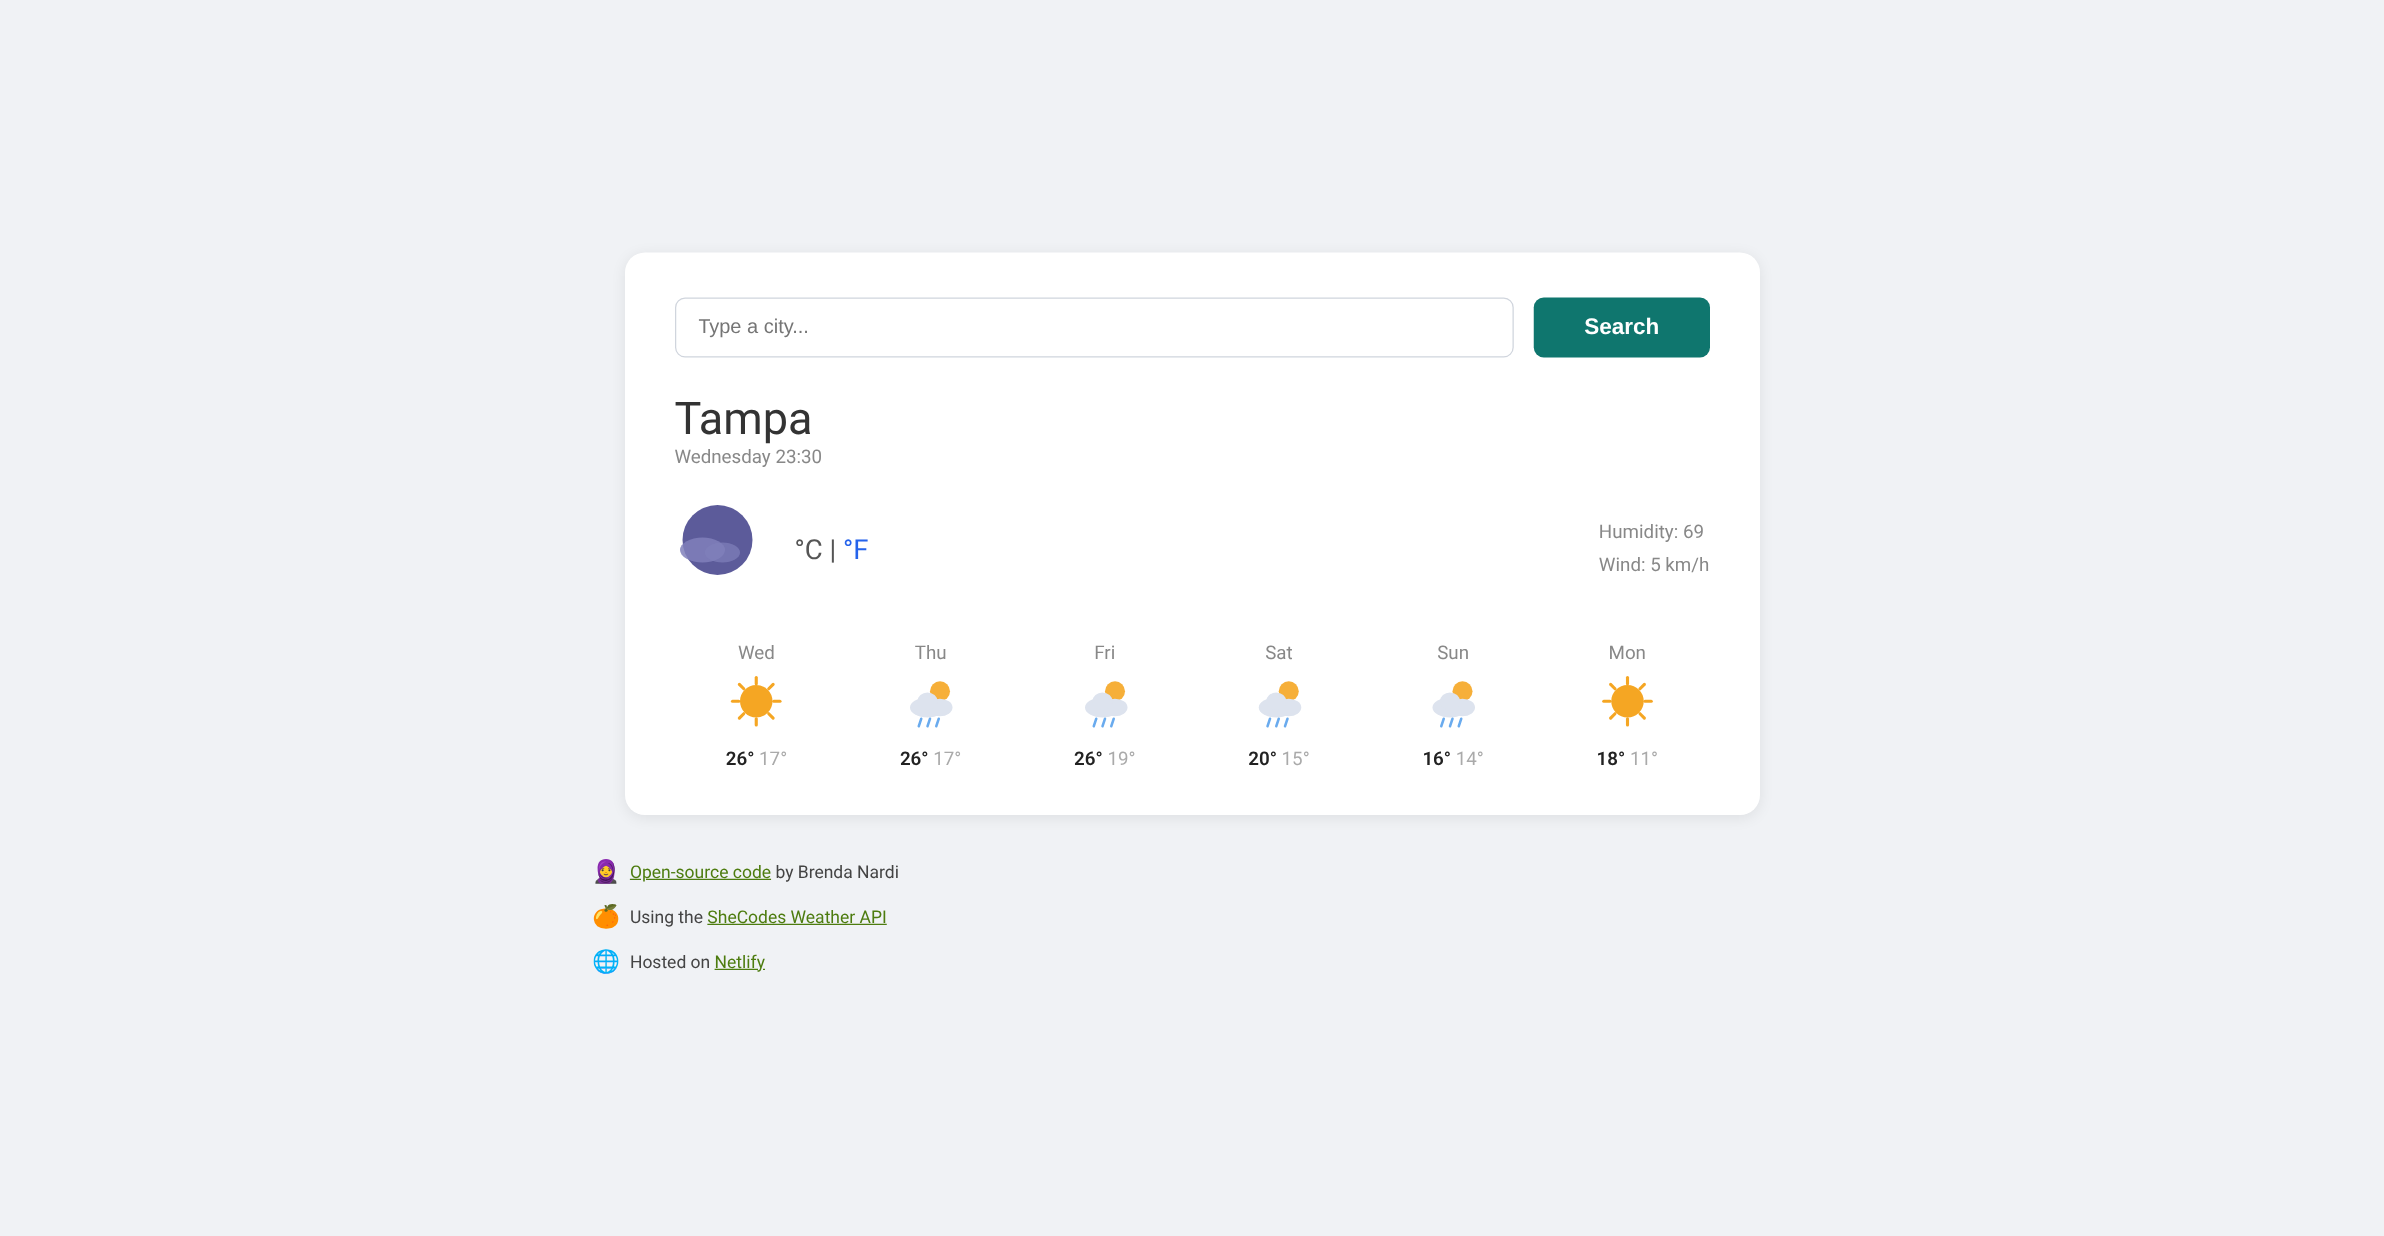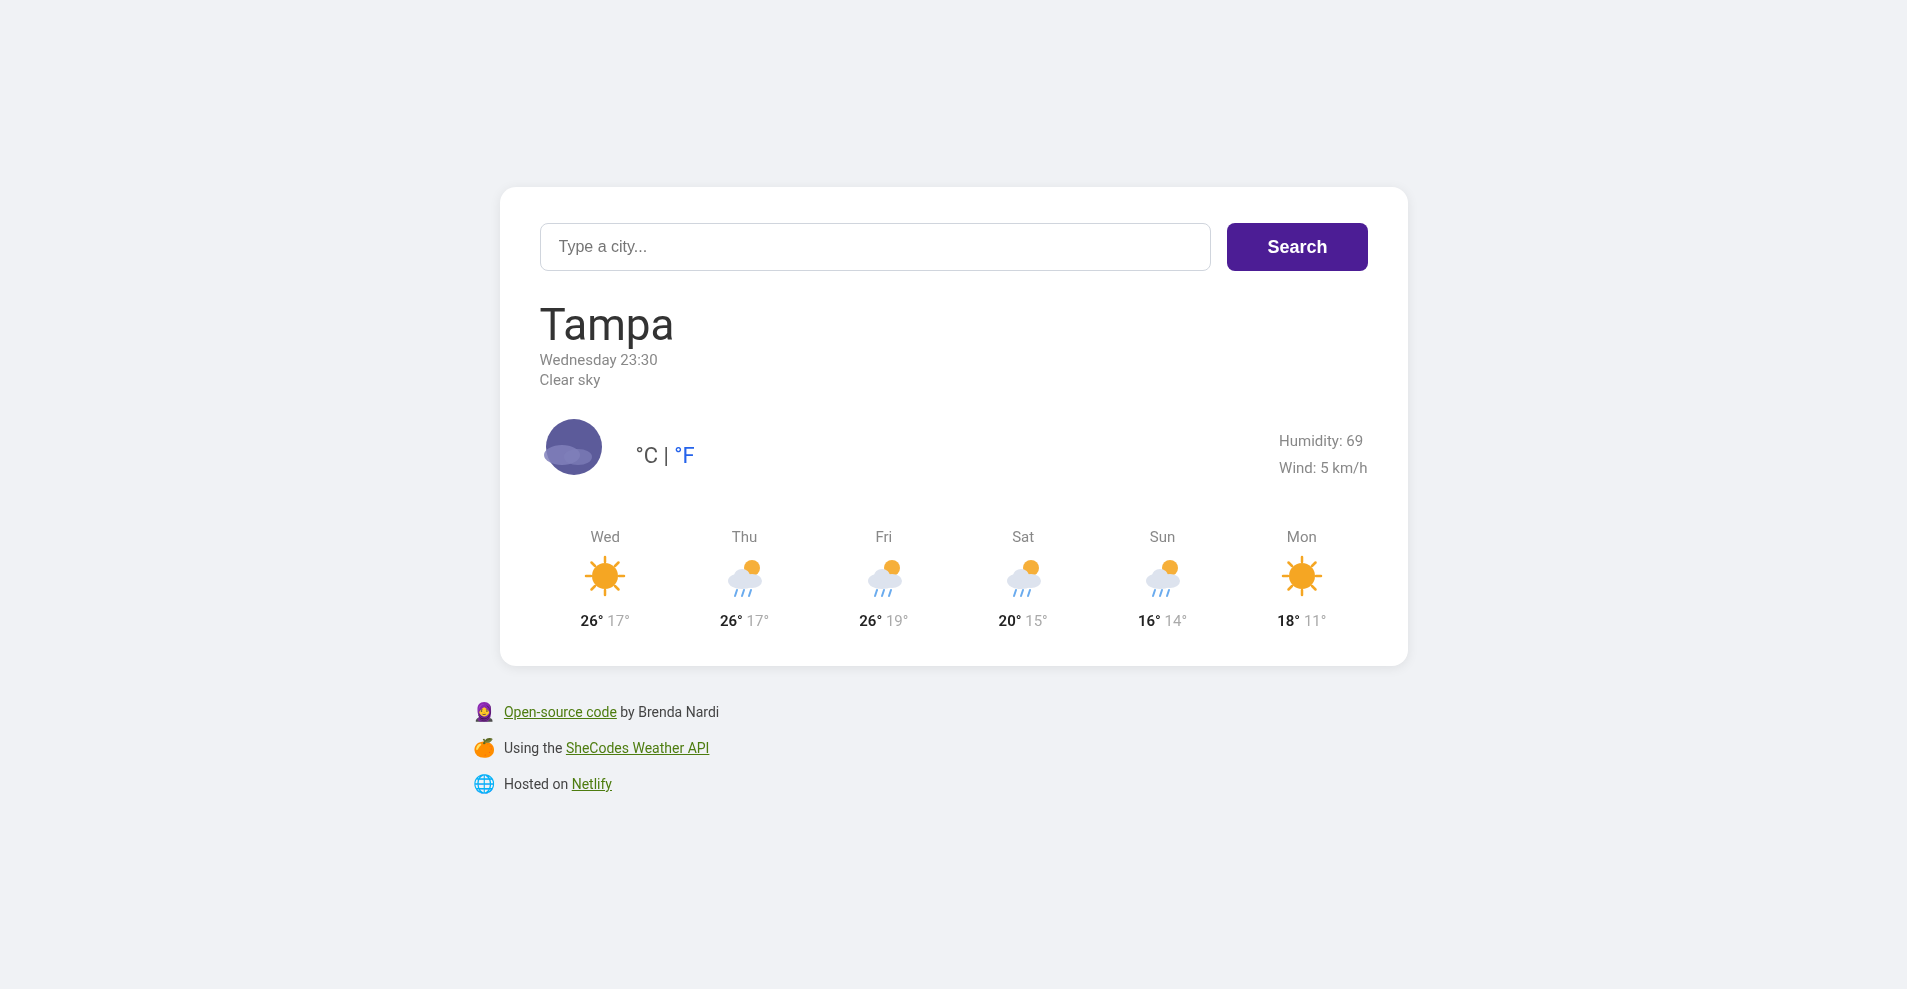--- a/index.html
+++ b/index.html
@@ -29,32 +29,32 @@
     .search-input {
       flex: 1;
       border: 1.5px solid #d0d5dd;
       border-radius: 8px;
       padding: 14px 18px;
       font-size: 16px;
       color: #aaa;
       outline: none;
     }
     .search-button {
-      background: #4c1d95;
+      background: #0f766e;
       color: #ffffff;
       border: none;
       border-radius: 8px;
       padding: 6px 40px;
       font-size: 18px;
       font-weight: 600;
       cursor: pointer;
       white-space: nowrap;
     }
     .city-name {
-      font-size: 44px;
+      font-size: 36px;
       font-weight: 400;
       color: #333;
       margin-bottom: 0;
     }
     .city-meta {
       font-size: 15px;
       color: #888;
       margin-bottom: 2px;
     }
     .weather-main {
@@ -158,21 +158,20 @@
 <body>
 
 <div class="card">
   <div class="search-row">
     <input class="search-input" type="text" placeholder="Type a city..." style="">
     <button class="search-button">Search</button>
   </div>
 
   <div class="city-name">Tampa</div>
   <div class="city-meta">Wednesday 23:30</div>
-  <div class="city-meta">Clear sky</div>
 
   <div class="weather-main">
     <div class="weather-icon-main" style="font-size:64px; margin-right:20px;">
       
       <svg width="72" height="72" viewBox="0 0 72 72" xmlns="http://www.w3.org/2000/svg">
         <circle cx="34" cy="34" r="28" fill="#5c5b9a"></circle>
         <ellipse cx="22" cy="42" rx="18" ry="10" fill="#8080bb" opacity="0.85"></ellipse>
         <ellipse cx="38" cy="44" rx="14" ry="8" fill="#8080bb" opacity="0.7"></ellipse>
       </svg>
     </div>

